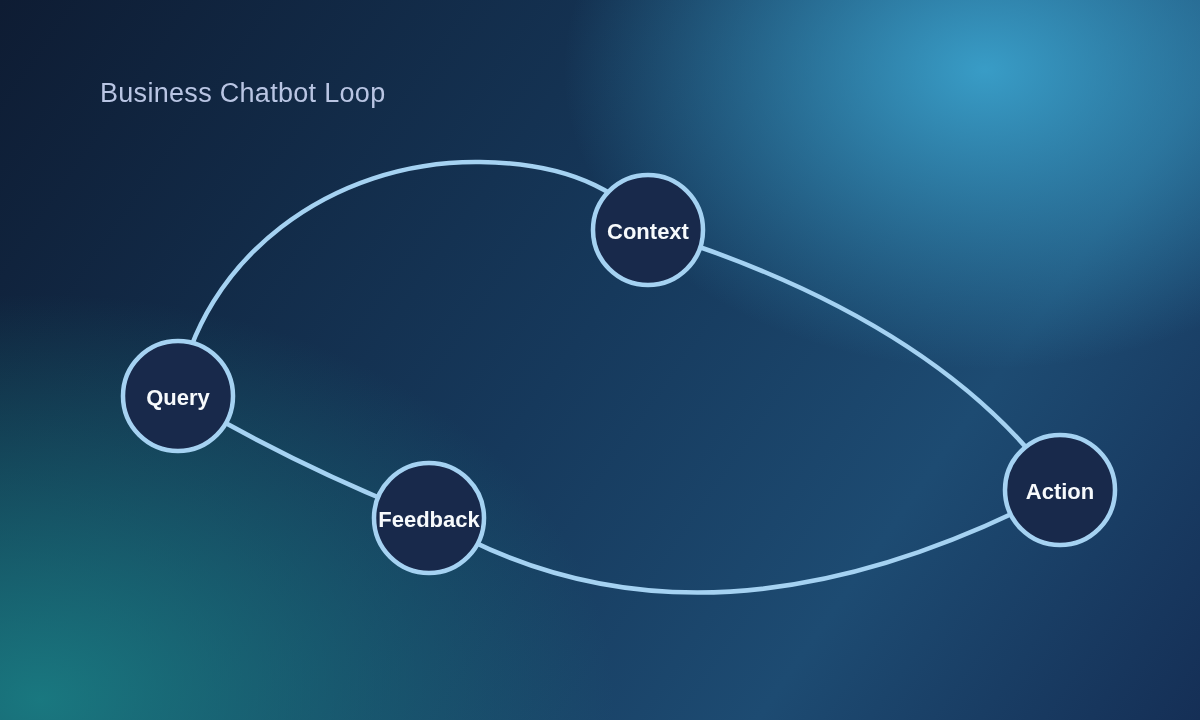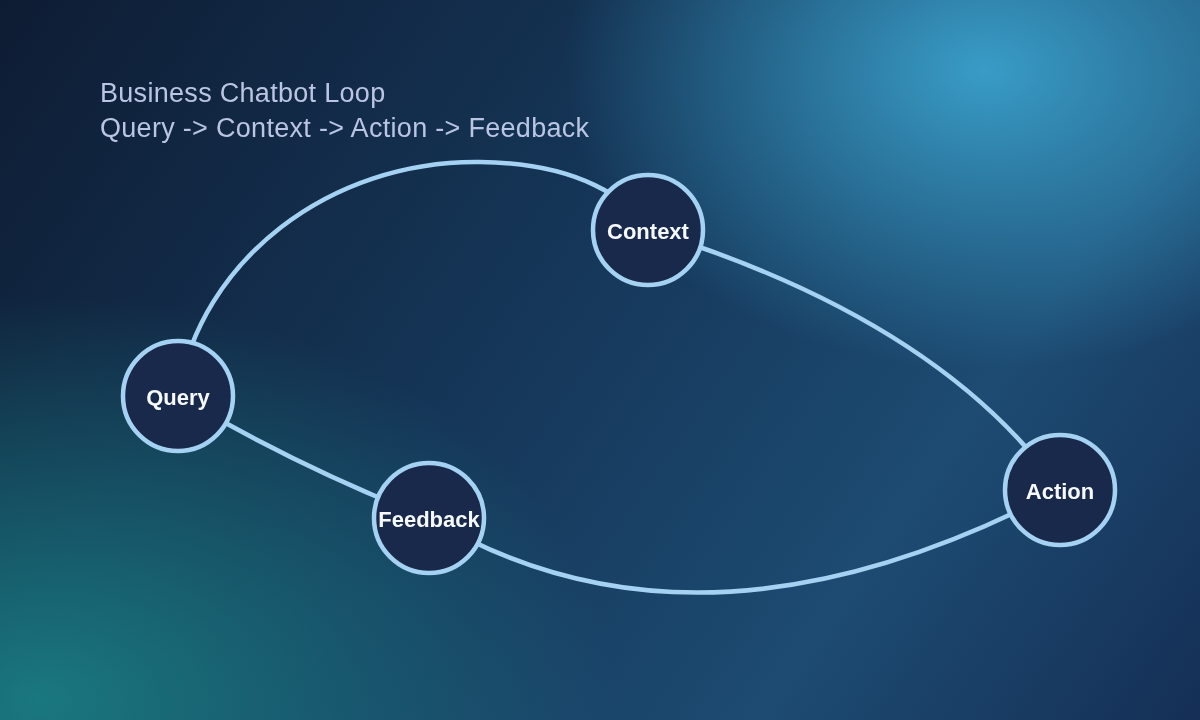--- a/index.html
+++ b/index.html
@@ -53,21 +53,20 @@
     dominant-baseline: central;
   }
 </style>
 </head>
 <body>
 
 <div class="stage">
 
   <div class="header">
     <div class="title-line">Business Chatbot Loop</div>
-    <div class="title-line">Query -&gt; Context -&gt; Action -&gt; Feedback</div>
   </div>
 
   <svg class="diagram" viewBox="0 0 1200 720">
 
     <path class="edge" d="M 178 396 C 200 260, 330 160, 480 162 C 580 163, 630 200, 648 230" stroke="#a5d2f2"></path>
     <path class="edge" d="M 648 230 Q 940 320 1060 490" stroke="#a5d2f2"></path>
     <path class="edge" d="M 1060 490 Q 700 680 429 518" stroke="#a5d2f2"></path>
     <path class="edge" d="M 429 518 Q 300 468 178 396" stroke="#a5d2f2"></path>
 
     <g>

